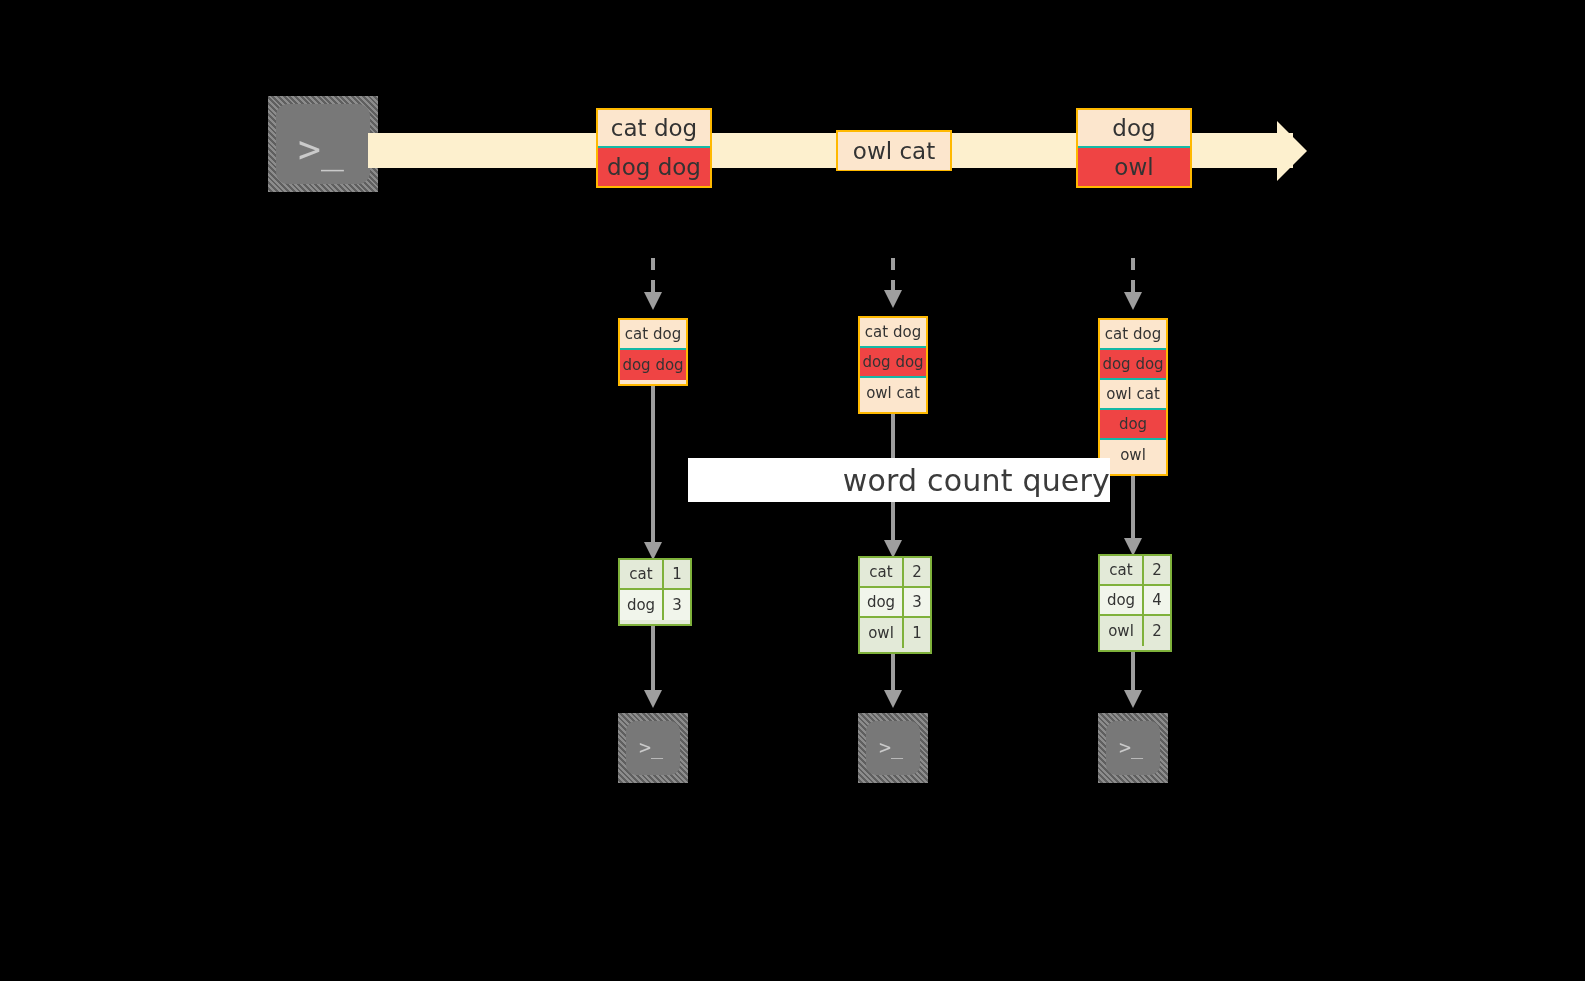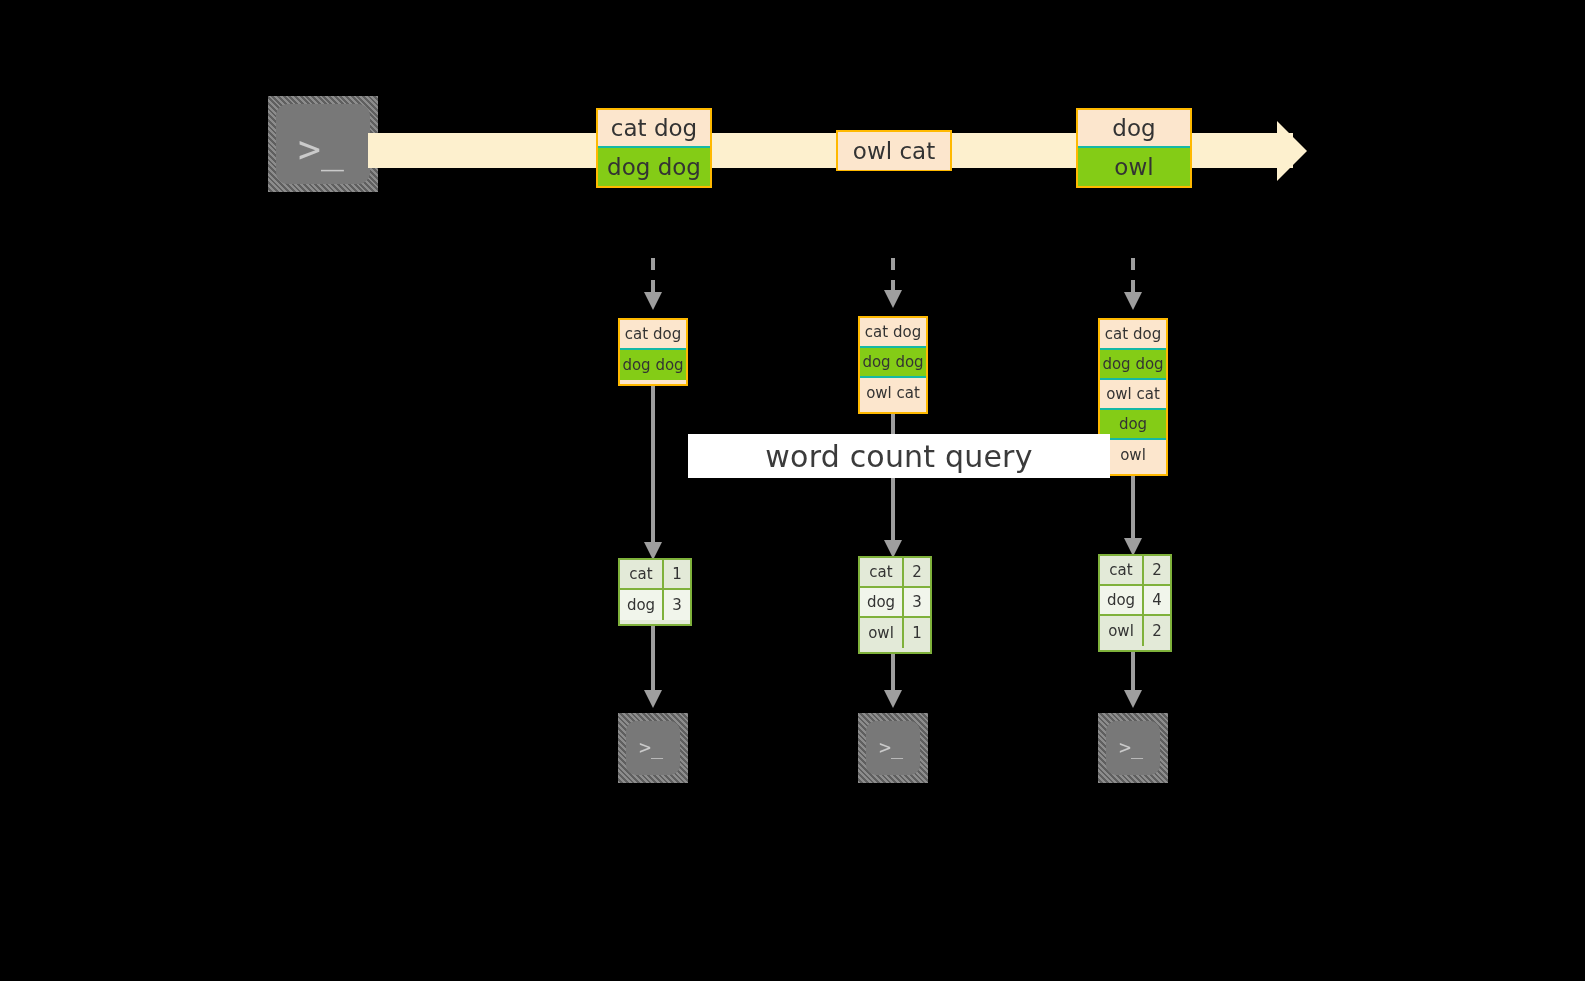--- a/index.html
+++ b/index.html
@@ -78,21 +78,21 @@
     box-sizing: border-box;
     display: flex;
     align-items: center;
     justify-content: center;
     color: #333333;
     white-space: nowrap;
     border-bottom: 2px solid #14b8a6;
   }
   .obox .orow:last-child { border-bottom: none; }
   .orow.shade-a { background: #FCE6CD; }
-  .orow.shade-b { background: #84cc16; }
+  .orow.shade-b { background: #ef4444; }
 
   
   .obox-big .orow { height: 38px; font-size: 23px; }
   
   .obox-sm  .orow { height: 30px; font-size: 15px; }
 
   
   .gbox {
     position: absolute;
     box-sizing: border-box;
@@ -280,17 +280,17 @@
 
   <div class="vline" style="left:1131px; top:652px; height:38px;"></div>
   <div class="ahead" style="left:1124px; top:690px;"></div>
 
   <div class="terminal terminal-small" style="left:1098px; top:713px; width:70px; height:70px;">
     <div class="terminal-inner">
       <span class="terminal-glyph">&gt;_</span>
     </div>
   </div>
 
-  <div class="query-label" style="left:688px; top:434px; width:422px; height:44px;">
+  <div class="query-label" style="left:688px; top:458px; width:422px; height:44px;justify-content:flex-end;">
     <span>word count query</span>
   </div>
 
 </div>
 
 </body></html>

